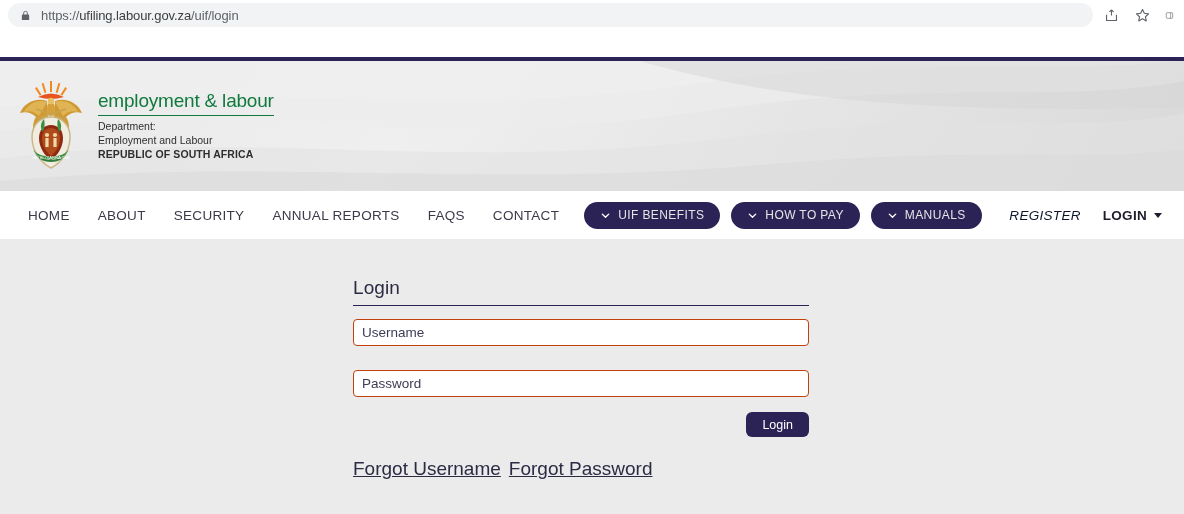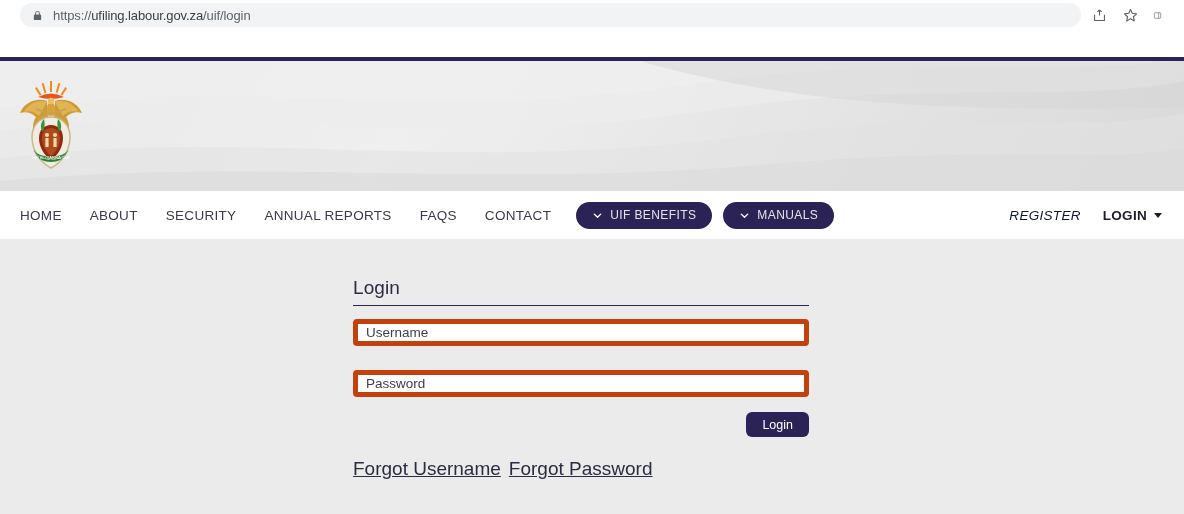--- a/index.html
+++ b/index.html
@@ -11,21 +11,21 @@
     font-family: "Liberation Sans", sans-serif;
     background: #ffffff;
   }
 
   
   .browser-chrome {
     height: 30px;
     background: #ffffff;
     display: flex;
     align-items: center;
-    padding: 0 20px;
+    padding: 0 8px;
     position: relative;
   }
   .omnibox {
     flex: 1;
     height: 24px;
     background: #f1f3f4;
     border-radius: 12px;
     display: flex;
     align-items: center;
     padding: 0 12px;
@@ -121,20 +121,21 @@
     background: #ffffff;
     display: flex;
     align-items: center;
     padding: 0 14px;
     position: relative;
   }
   .nav-left {
     display: flex;
     align-items: center;
     gap: 0;
+    margin-left: 8px;
   }
   .nav-link {
     font-size: 13.5px;
     color: #3a3a4a;
     letter-spacing: 0.3px;
     padding: 0 14px;
     cursor: pointer;
     white-space: nowrap;
   }
   .nav-link:first-child { padding-left: 6px; }
@@ -208,21 +209,21 @@
     font-weight: normal;
     padding-bottom: 6px;
     border-bottom: 1px solid #2b2356;
     letter-spacing: 0.1px;
   }
   .field {
     width: 100%;
     height: 27px;
     margin-top: 13px;
     background: #ffffff;
-    border: 5px solid #c2410c;
+    border: 1px solid #c2410c;
     border-radius: 4px;
     padding: 0 8px;
     font-size: 13.5px;
     color: #2b2b44;
     font-family: "Liberation Sans", sans-serif;
     outline: none;
   }
   .field::placeholder { color: #3c3c55; opacity: 1; }
   .field-password { margin-top: 24px; }
 
@@ -326,20 +327,28 @@
         <path d="M22 30 L52 40" stroke="#c9a24a" stroke-width="1.6"></path>
 
         <path d="M21 74 C26 86 48 86 53 74 C48 83 26 83 21 74Z" fill="#2f7d3a"></path>
         <path d="M19 70 C24 84 50 84 55 70 C50 80 24 80 19 70Z" fill="#3d8f44"></path>
         <text x="37" y="80" font-size="4.2" fill="#ffffff" text-anchor="middle" font-family="Liberation Sans, sans-serif">!KE E: /XARRA //KE</text>
 
         <path d="M30 40 C26 44 26 50 29 53 C31 48 31 44 30 40Z" fill="#3d8f44"></path>
         <path d="M44 40 C48 44 48 50 45 53 C43 48 43 44 44 40Z" fill="#3d8f44"></path>
       </g>
     </svg>
+    <div class="dept-text">
+      <div class="dept-title">employment &amp; labour</div>
+      <div class="dept-sub">
+        <div>Department:</div>
+        <div>Employment and Labour</div>
+        <div class="dept-bold">REPUBLIC OF SOUTH AFRICA</div>
+      </div>
+    </div>
   </div>
 
 </div>
 
 <div class="navbar">
   <div class="nav-left">
     <span class="nav-link">HOME</span>
     <span class="nav-link">ABOUT</span>
     <span class="nav-link">SECURITY</span>
     <span class="nav-link">ANNUAL REPORTS</span>
@@ -349,20 +358,26 @@
     <button class="nav-pill">
       <svg class="pill-chevron" viewBox="0 0 24 24" fill="none" stroke="#ffffff" stroke-width="3">
           <path d="M5 9l7 7 7-7" stroke-linecap="round" stroke-linejoin="round"></path>
         </svg>
       <span>UIF BENEFITS</span>
     </button>
     <button class="nav-pill">
       <svg class="pill-chevron" viewBox="0 0 24 24" fill="none" stroke="#ffffff" stroke-width="3">
           <path d="M5 9l7 7 7-7" stroke-linecap="round" stroke-linejoin="round"></path>
         </svg>
+      <span>HOW TO PAY</span>
+    </button>
+    <button class="nav-pill">
+      <svg class="pill-chevron" viewBox="0 0 24 24" fill="none" stroke="#ffffff" stroke-width="3">
+          <path d="M5 9l7 7 7-7" stroke-linecap="round" stroke-linejoin="round"></path>
+        </svg>
       <span>MANUALS</span>
     </button>
   </div>
 
   <div class="nav-right">
     <span class="nav-register">REGISTER</span>
     <span class="nav-login">
       <span>LOGIN</span>
       <span class="caret-down"></span>
     </span>

